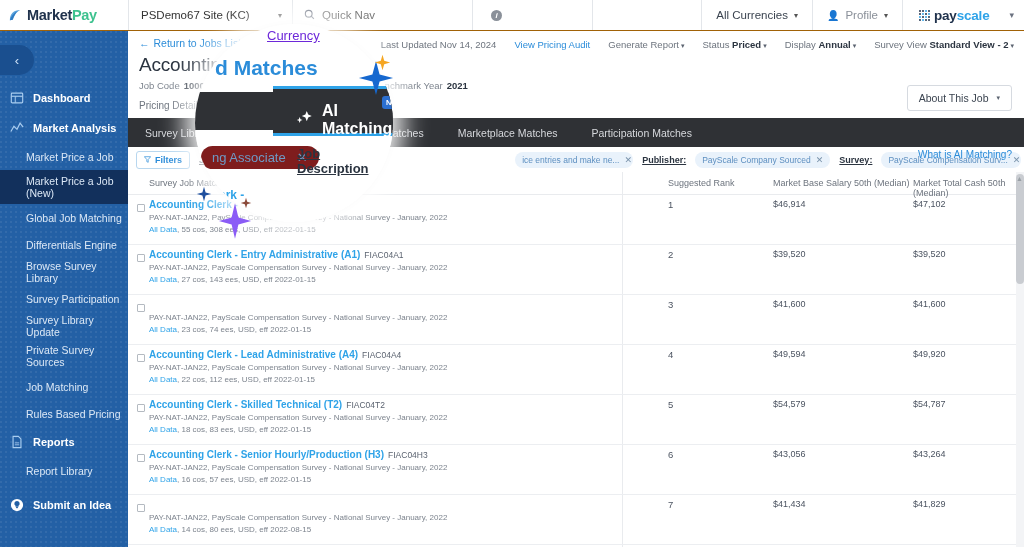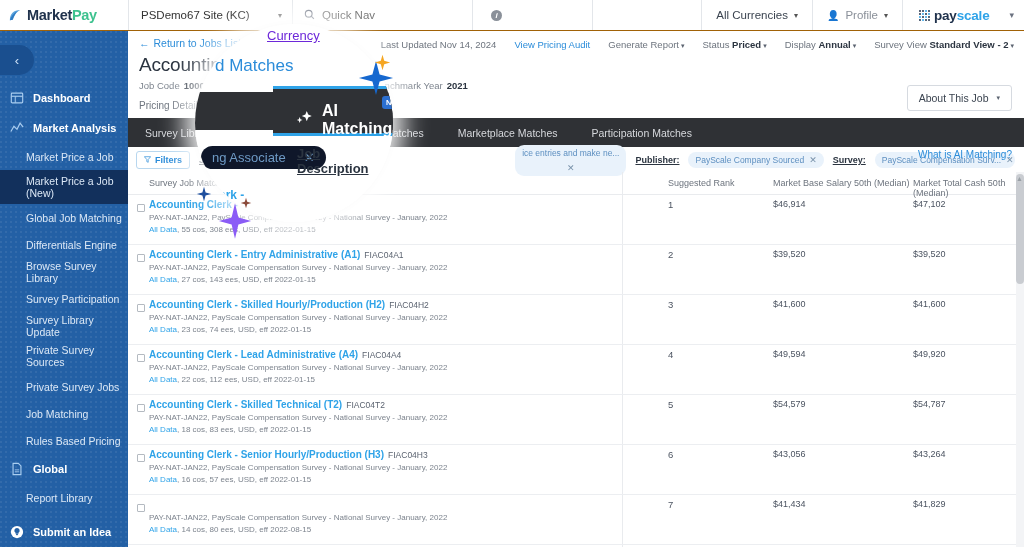--- a/index.html
+++ b/index.html
@@ -194,21 +194,21 @@
     position: absolute; left: 0; top: 0; width: 198px; height: 198px;
     border-radius: 50%; background: #ffffff;
     box-shadow: 0 0 26px 10px rgba(255,255,255,.95), 0 0 4px 2px rgba(0,0,0,.04);
     overflow: hidden;
   }
   .spot-inner { position: absolute; left: 0; top: 0; width: 198px; height: 198px; }
   .sp-currency {
     position: absolute; left: 72px; top: 4px; font-size: 13px; color: #6d28d9; text-decoration: underline;
   }
   .sp-matches {
-    position: absolute; left: 20px; top: 32px; font-size: 17px; color: #2b8cd9; font-weight: normal;
+    position: absolute; left: 20px; top: 32px; font-size: 21px; color: #2b8cd9; font-weight: bold;
   }
   .sp-tabstrip {
     position: absolute; left: -10px; top: 68px; width: 230px; height: 38px;
     background: #2f3135;
   }
   .sp-tabsel {
     position: absolute; left: 78px; top: 62px; width: 152px; height: 50px;
     background: #2f3135; border-top: 3px solid #2fa3e8; border-bottom: 3px solid #2fa3e8;
   }
   .sp-ai {
@@ -217,22 +217,22 @@
   }
   .sp-new {
     position: absolute; left: 187px; top: 72px;
     background: #2b6fd0; color: #fff; font-size: 7.5px; font-weight: bold;
     border-radius: 3px; padding: 2px 4px; letter-spacing: .3px;
   }
   .sp-white-bottom {
     position: absolute; left: 0; top: 112px; width: 198px; height: 86px; background: #fff;
   }
   .sp-chip {
-    position: absolute; left: 6px; top: 122px; background: #0f172a; border-radius: 12px;
-    padding: 4px 11px; color: #6e9ac5; font-size: 13px; display: flex; align-items: center; gap: 18px;
+    position: absolute; left: 6px; top: 122px; background: #7f1d1d; border-radius: 12px;
+    padding: 4px 11px; color: #6e9ac5; font-size: 13px; display: flex; align-items: center; gap: 11px;
   }
   .sp-jobdesc {
     position: absolute; left: 102px; top: 122px; font-size: 13px; color: #2b3440;
     font-weight: bold; text-decoration: underline;
   }
   .sp-clip-l { position: absolute; left: 0; top: 150px; width: 198px; height: 48px; overflow: hidden; }
   .sp-row-title { position: absolute; left: 0; top: 14px; font-size: 12px; color: #2fa3e8; font-weight: bold; }
 
   
   .sparkle { position: absolute; }
@@ -357,38 +357,35 @@
       <div class="nav-item sub">
         <span>Survey Participation</span>
       </div>
       <div class="nav-item sub">
         <span>Survey Library Update</span>
       </div>
       <div class="nav-item sub two-line">
         <span>Private Survey Sources</span>
       </div>
       <div class="nav-item sub">
-        <span>Private Survey Jobs</span>
-      </div>
-      <div class="nav-item sub">
         <span>Job Matching</span>
       </div>
       <div class="nav-item sub">
         <span>Rules Based Pricing</span>
       </div>
 
       <div class="nav-item top">
         <span class="nav-ico">
           <svg viewBox="0 0 16 16" width="14" height="14">
               <path d="M3.5 1.5 h6 l3 3 v10 h-9 Z" fill="none" stroke="#a9cdf0" stroke-width="1.3"></path>
               <line x1="5.5" y1="9" x2="10.5" y2="9" stroke="#a9cdf0" stroke-width="1"></line>
               <line x1="5.5" y1="11.2" x2="10.5" y2="11.2" stroke="#a9cdf0" stroke-width="1"></line>
             </svg>
         </span>
-        <span>Global</span>
+        <span>Reports</span>
       </div>
       <div class="nav-item sub">
         <span>Report Library</span>
       </div>
 
       <div class="nav-item top" style="margin-top:6px;">
         <span class="nav-ico">
           <svg viewBox="0 0 16 16" width="14" height="14">
               <circle cx="8" cy="8" r="7" fill="#ffffff"></circle>
               <path d="M8 3.4 a3 3 0 0 0 -1.7 5.5 v1.1 h3.4 v-1.1 A3 3 0 0 0 8 3.4 Z" fill="#2360a5"></path>
@@ -463,21 +460,21 @@
             </svg>
         </span>
         <span>Filters</span>
       </div>
       <span class="flabel">Job Ti</span>
       <div class="chip" style="visibility:hidden;">
         <span>ng Associate</span>
           <span class="x">✕</span>
       </div>
       <span class="flabel" style="visibility:hidden;">Job Description</span>
-      <div class="chip" style="margin-left:120px;flex-direction:column;">
+      <div class="chip" style="margin-left:120px;">
         <span>ice entries and make ne...</span>
           <span class="x">✕</span>
       </div>
       <span class="flabel">Publisher:</span>
       <div class="chip" style="max-width:140px;">
         <span>PayScale Company Sourced</span>
           <span class="x">✕</span>
       </div>
       <span class="flabel">Survey:</span>
       <div class="chip" style="max-width:140px;">
@@ -512,21 +509,20 @@
         <div class="title"><span>Accounting Clerk - Entry Administrative (A1)</span><span class="code">FIAC04A1</span></div>
         <div class="src">PAY-NAT-JAN22, PayScale Compensation Survey - National Survey - January, 2022</div>
         <div class="data"><a>All Data</a><span>, 27 cos, 143 ees, USD, eff 2022-01-15</span></div>
         <div class="rank">2</div>
         <div class="base">$39,520</div>
         <div class="tcc">$39,520</div>
       </div>
 
       <div class="row">
         <div class="chk"></div>
-        <div class="title"><span>Accounting Clerk - Skilled Hourly/Production (H2)</span><span class="code">FIAC04H2</span></div>
         <div class="src">PAY-NAT-JAN22, PayScale Compensation Survey - National Survey - January, 2022</div>
         <div class="data"><a>All Data</a><span>, 23 cos, 74 ees, USD, eff 2022-01-15</span></div>
         <div class="rank">3</div>
         <div class="base">$41,600</div>
         <div class="tcc">$41,600</div>
       </div>
 
       <div class="row">
         <div class="chk"></div>
         <div class="title"><span>Accounting Clerk - Lead Administrative (A4)</span><span class="code">FIAC04A4</span></div>

